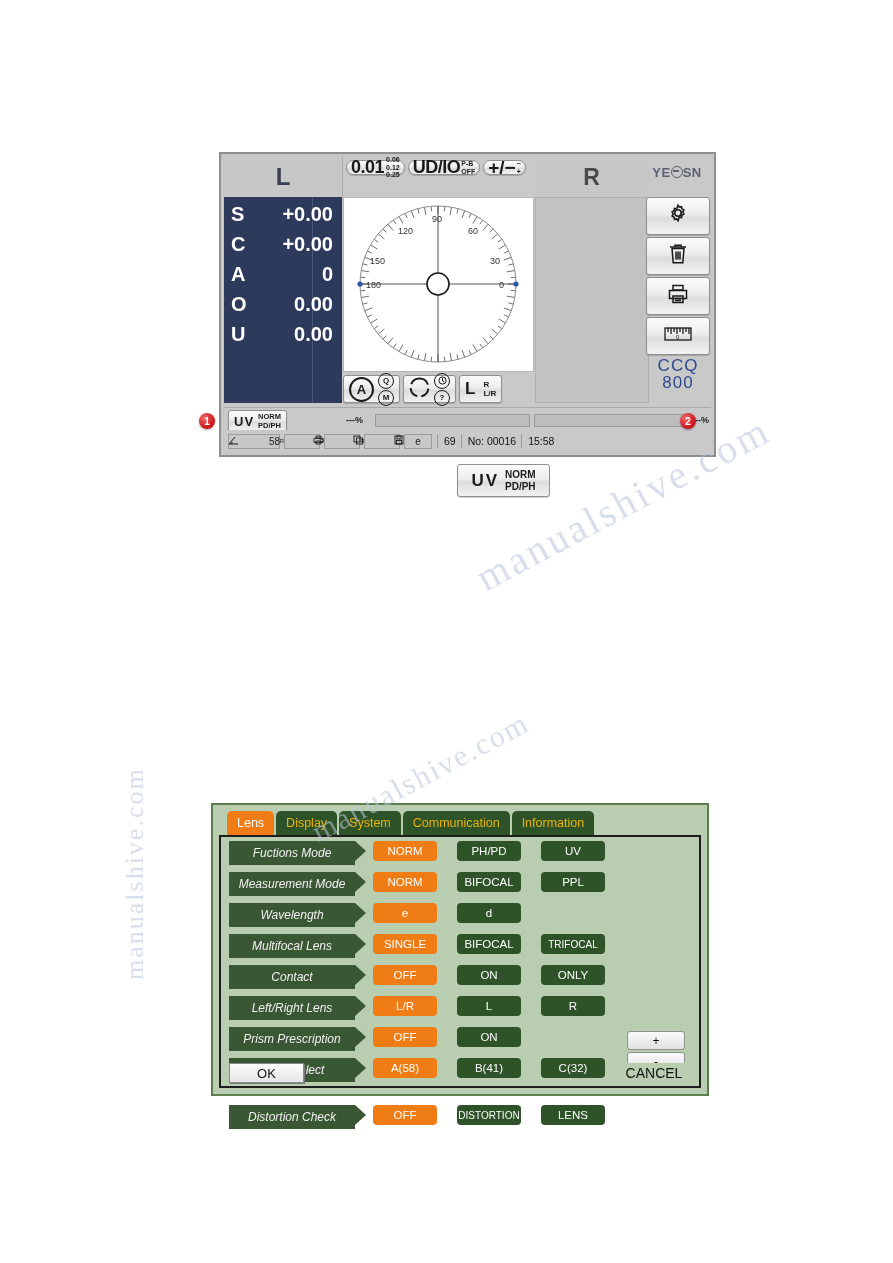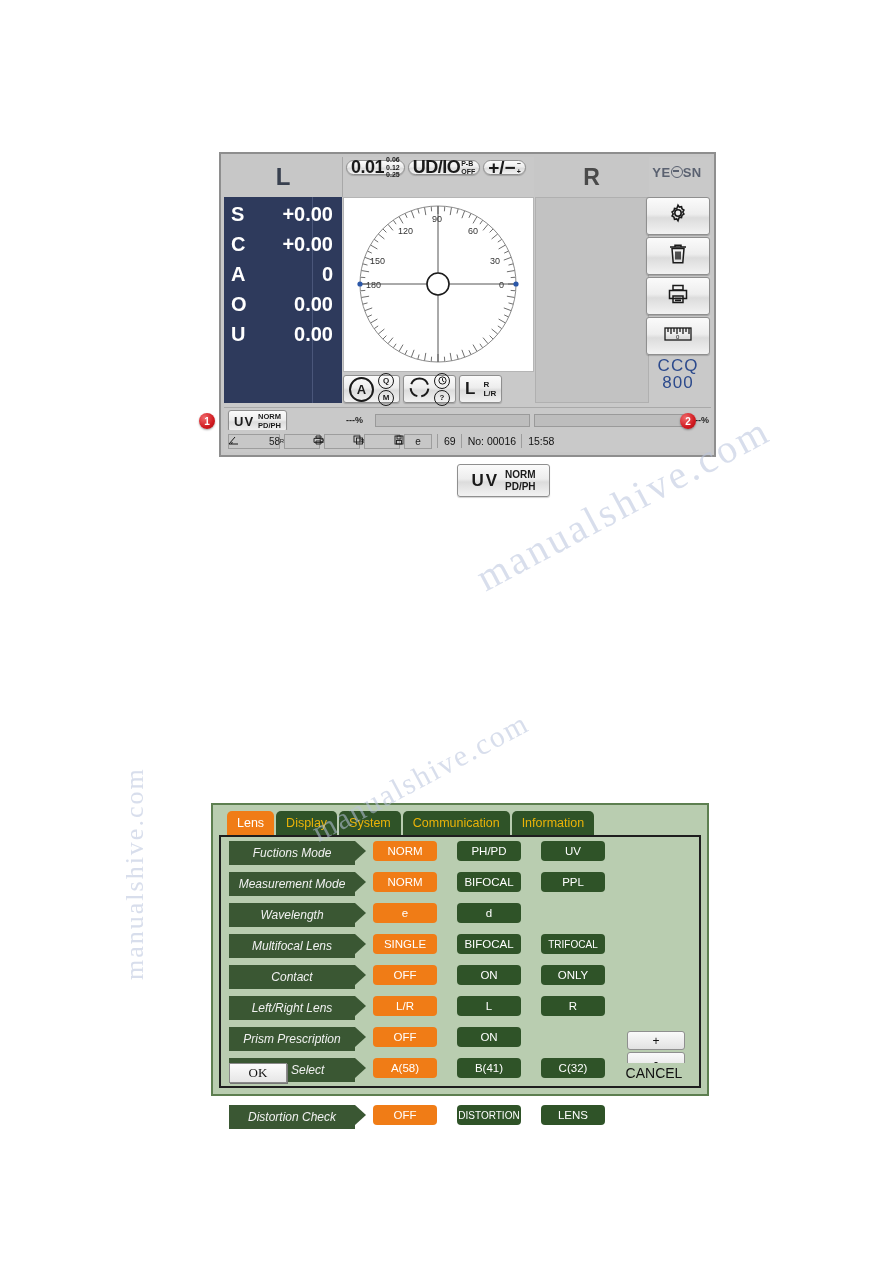--- a/index.html
+++ b/index.html
@@ -208,23 +208,23 @@
     display:flex;align-items:center;justify-content:center;
     font-size:12px;color:#111;
   }
   #plus-button{left:406px;top:194px;}
   #minus-button{left:406px;top:215px;}
   .okbtn,.cancelbtn{
     position:absolute;height:20px;display:flex;align-items:center;justify-content:center;
     font-size:13px;color:#111;
   }
   .okbtn{
-    left:8px;bottom:3px;width:58px;
+    left:8px;bottom:3px;width:75px;
     background:linear-gradient(180deg,#fcfcfc,#e6e6e6);
-    border:1px solid #8a8a8a;box-shadow:1px 1px 0 #777;box-sizing:border-box;font-family:Liberation Serif, serif;
+    border:1px solid #8a8a8a;box-shadow:1px 1px 0 #777;box-sizing:border-box;
   }
   .cancelbtn{
     right:6px;bottom:3px;width:78px;font-size:14px;font-weight:normal;
     background:#b9cdb0;box-sizing:border-box;
   }
 </style>
 </head>
 <body>
 
 <div class="wm">

